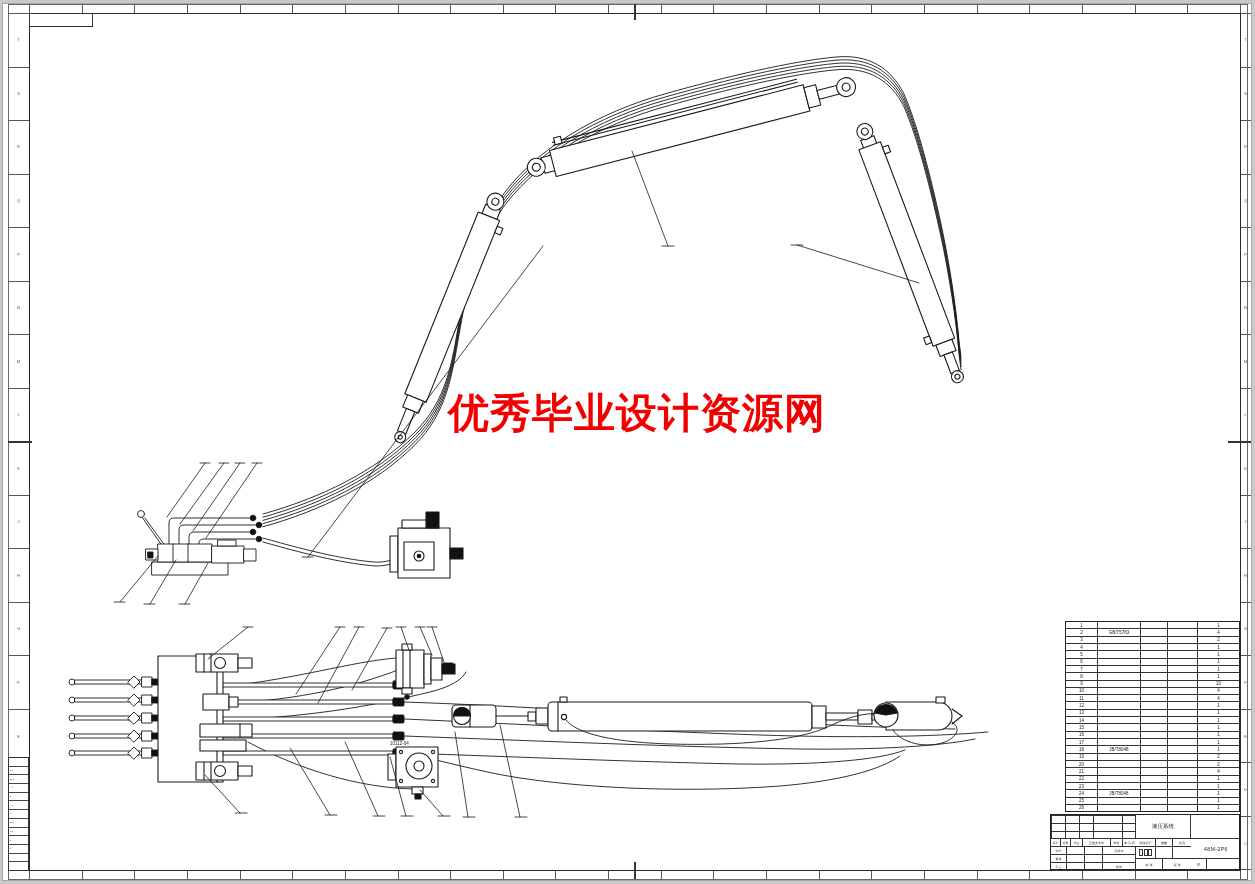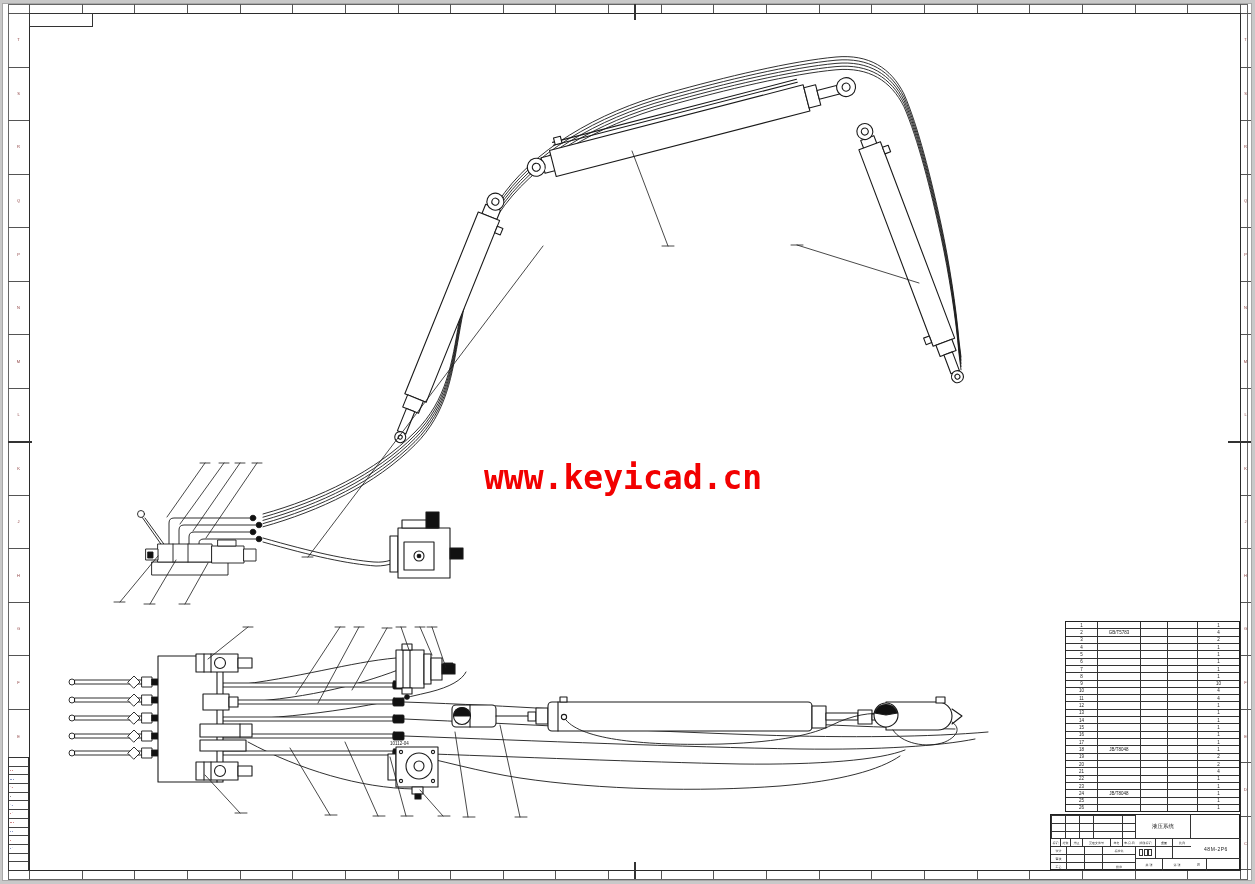--- a/index.html
+++ b/index.html
@@ -331,21 +331,21 @@
       <path d="M 235,813 h 12 M 240,813 L 205,775"></path>
       <path d="M 325,815 h 12 M 330,815 L 290,748"></path>
       <path d="M 373,816 h 12 M 378,816 L 345,742"></path>
       <path d="M 401,816 h 12 M 406,816 L 390,757"></path>
       <path d="M 438,816 h 12 M 443,816 L 420,790"></path>
       <path d="M 463,817 h 12 M 468,817 L 455,732"></path>
       <path d="M 515,817 h 12 M 520,817 L 500,725"></path>
     </g>
   </svg>
 
-  <div class="watermark2">www.keyicad.cn</div>
+  <div class="watermark1">优秀毕业设计资源网</div>
 
   <div class="bom" id="bom-rows">
       <div class="bom-row">
         <div class="bom-cell c0">1</div>
         <div class="bom-cell c1"></div>
         <div class="bom-cell c2"></div>
         <div class="bom-cell c3"></div>
         <div class="bom-cell c4">1</div>
       </div>
       <div class="bom-row">

